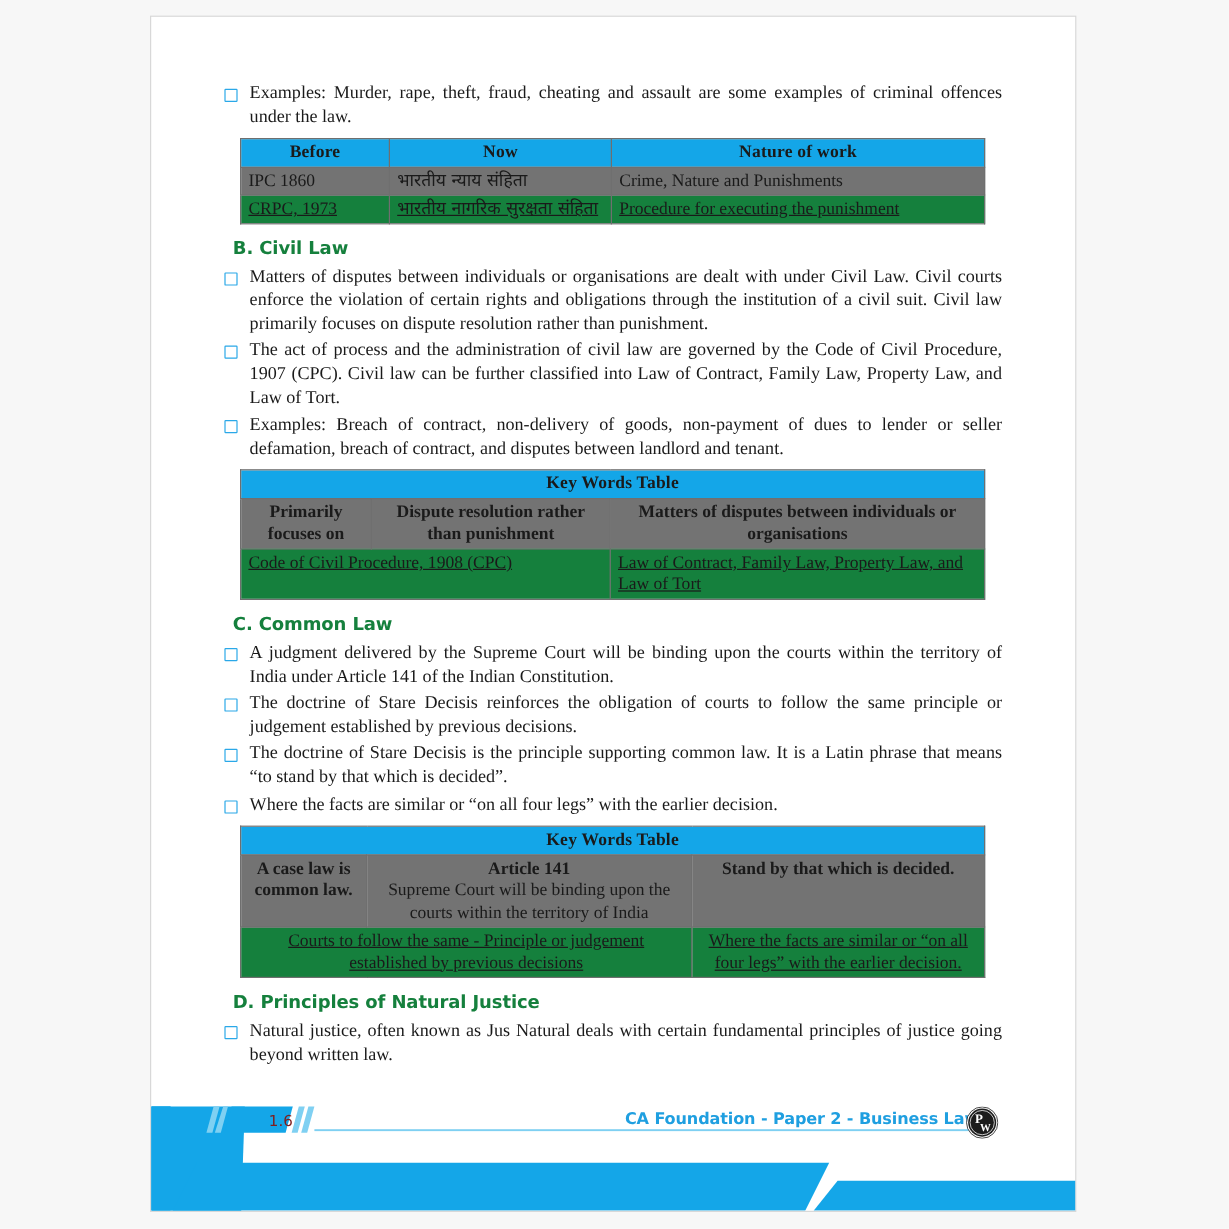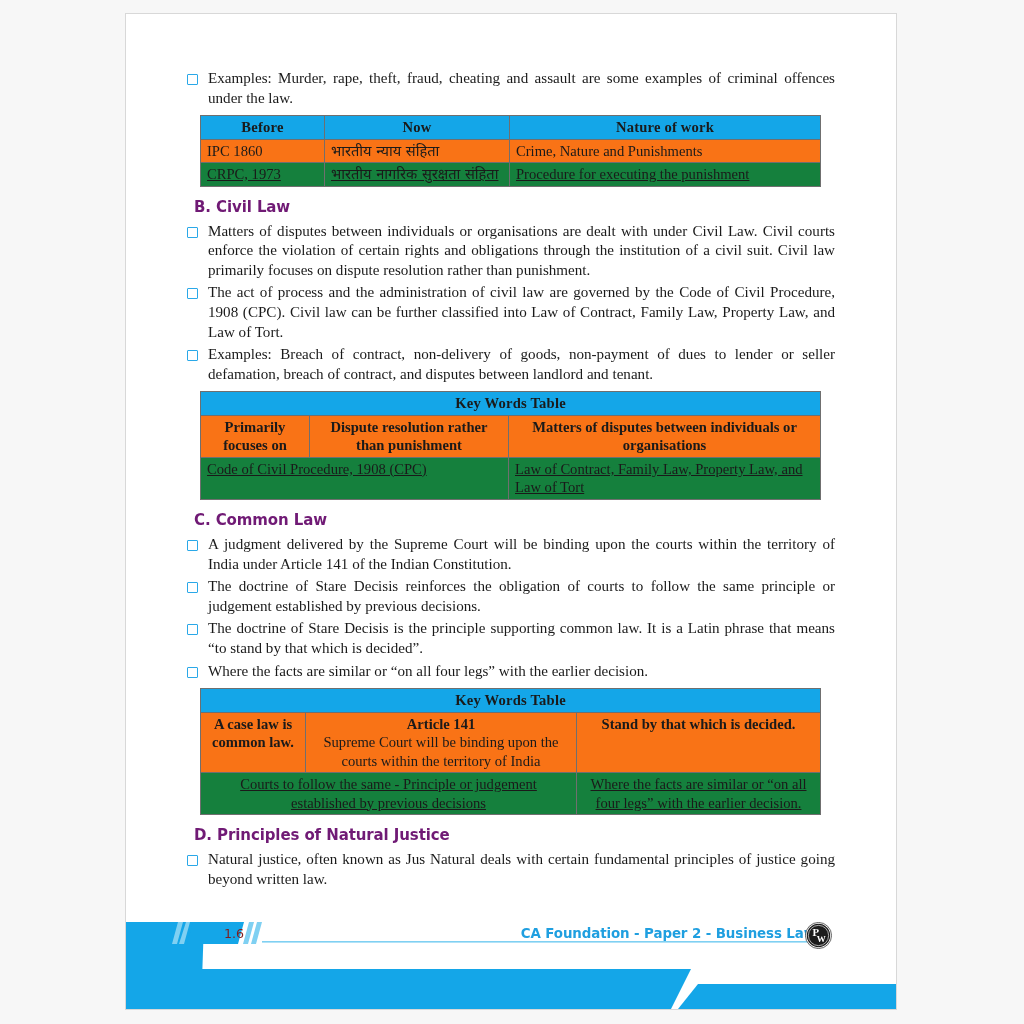--- a/index.html
+++ b/index.html
@@ -56,21 +56,21 @@
     text-align: justify;
     text-justify: inter-word;
   }
   .bullet-text .lbl {
     font-weight: normal;
   }
   .sec-head {
     font-family: "DejaVu Sans", sans-serif;
     font-weight: bold;
     font-size: 15px;
-    color: #701a75;
+    color: #15803d;
     letter-spacing: -0.1px;
     margin: 11px 0 6px 7px;
   }
 
   
   table.doc-table {
     border-collapse: collapse;
     width: 620px;
     margin: 7px 0 4px 13px;
     table-layout: fixed;
@@ -84,21 +84,21 @@
     vertical-align: top;
   }
   .th-blue {
     background: #14a6e8;
     color: #ffffff;
     font-weight: bold;
     text-align: center;
     font-size: 14.6px;
     letter-spacing: 0.2px;
   }
-  .cell-white { background: #f97316; }
+  .cell-white { background: #737373; }
   .cell-tint  { background: #15803d; text-decoration: underline; }
   .ctr { text-align: center; }
   .bold { font-weight: bold; }
   .hindi { font-family: "DejaVu Sans", sans-serif; font-size: 12.6px; }
   .kw-title {
     background: #14a6e8;
     color: #ffffff;
     font-weight: bold;
     text-align: center;
     letter-spacing: 0.2px;
@@ -180,21 +180,21 @@
       </table>
 
     <div class="sec-head">B. Civil Law</div>
 
     <div class="bullet-row">
       <span class="bullet-icon"></span>
       <span class="bullet-text">Matters of disputes between individuals or organisations are dealt with under Civil Law. Civil courts enforce the violation of certain rights and obligations through the institution of a civil suit. Civil law primarily focuses on dispute resolution rather than punishment.</span>
     </div>
     <div class="bullet-row">
       <span class="bullet-icon"></span>
-      <span class="bullet-text">The act of process and the administration of civil law are governed by the Code of Civil Procedure, 1908 (CPC). Civil law can be further classified into Law of Contract, Family Law, Property Law, and Law of Tort.</span>
+      <span class="bullet-text">The act of process and the administration of civil law are governed by the Code of Civil Procedure, 1907 (CPC). Civil law can be further classified into Law of Contract, Family Law, Property Law, and Law of Tort.</span>
     </div>
     <div class="bullet-row">
       <span class="bullet-icon"></span>
       <span class="bullet-text"><span class="lbl">Examples:</span><span> Breach of contract, non-delivery of goods, non-payment of dues to lender or seller defamation, breach of contract, and disputes between landlord and tenant.</span></span>
     </div>
 
     <table class="doc-table">
       <colgroup>
           <col style="width:109px">
           <col style="width:199px">

